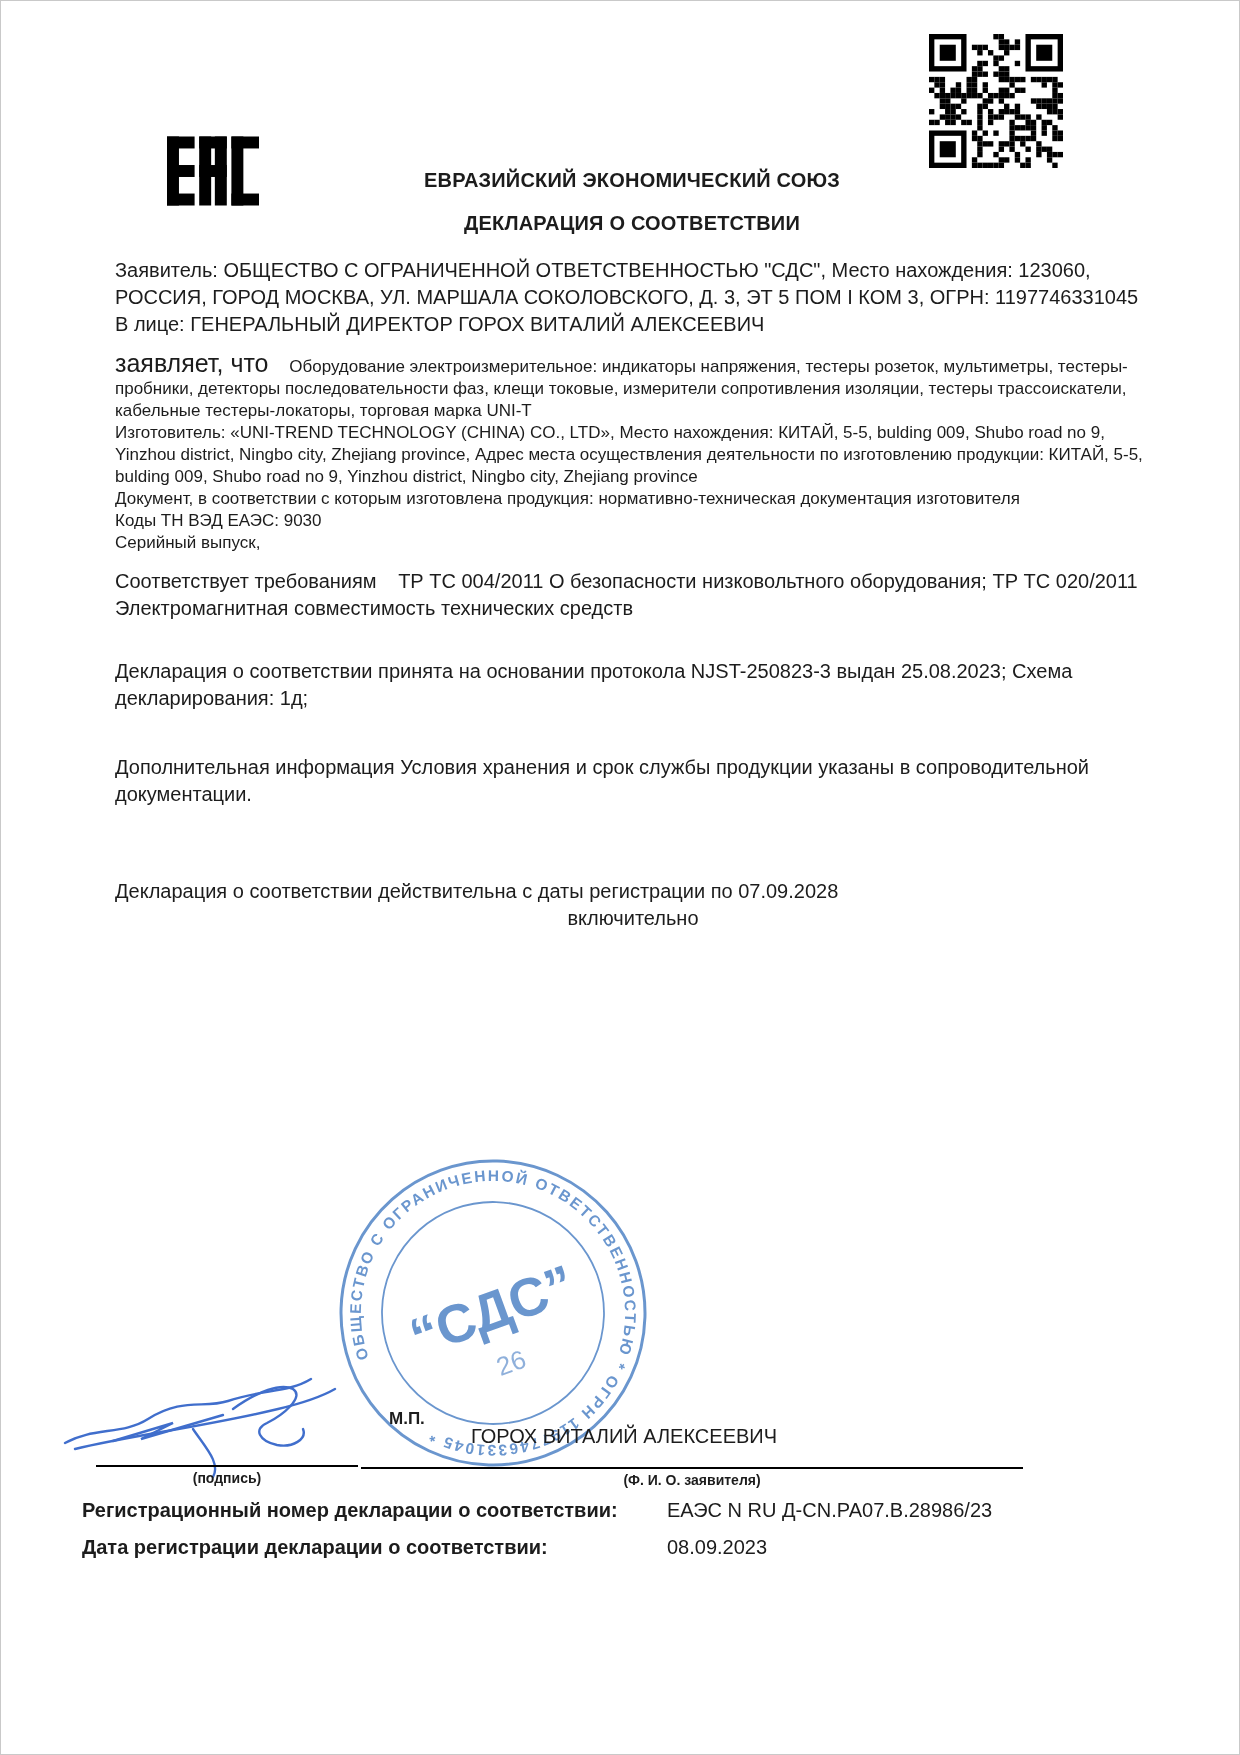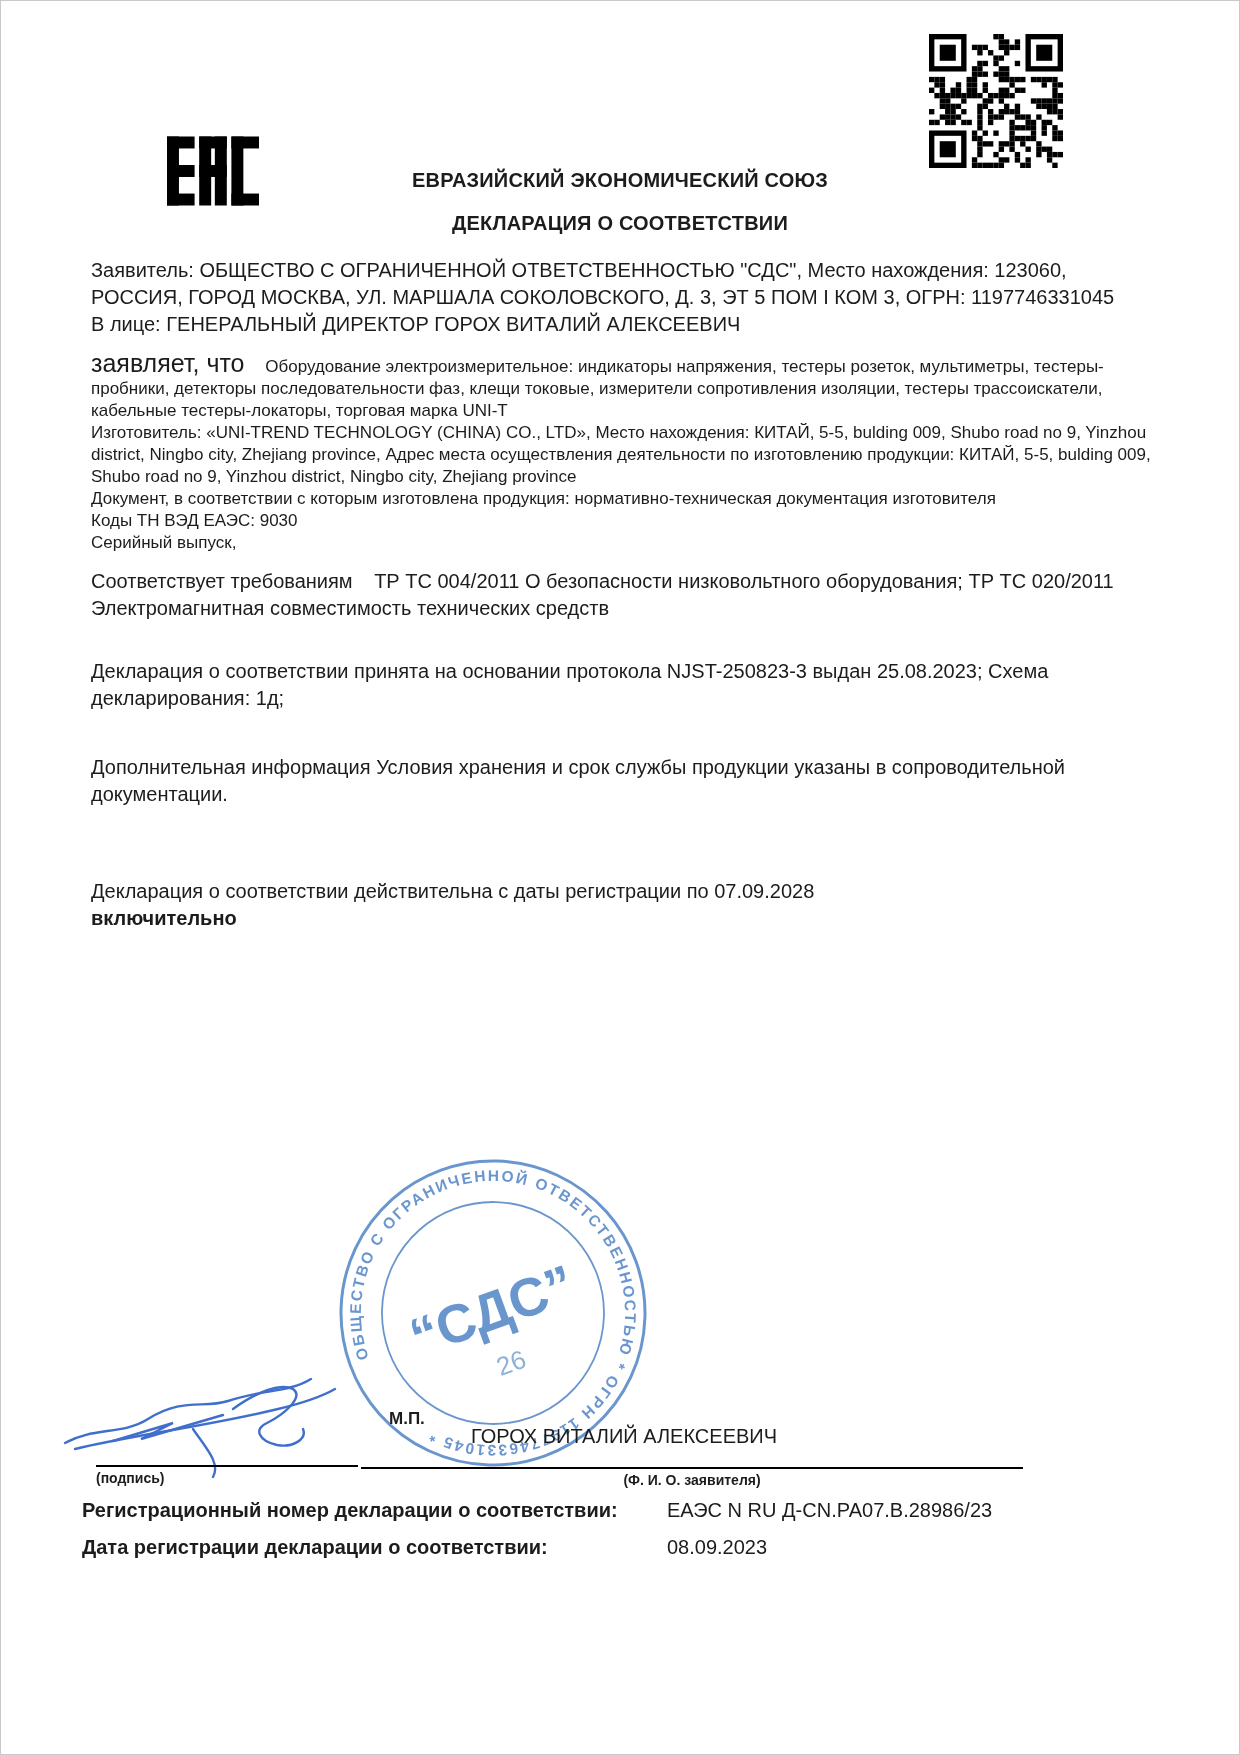--- a/index.html
+++ b/index.html
@@ -1,51 +1,51 @@
 <!DOCTYPE html>
 <html><head>
 <meta charset="utf-8">
 <style>
   html,body{margin:0;padding:0;background:#e9e9e9;}
   .page{
     width:1240px;height:1755px;position:relative;background:#fff;
     margin:0 auto;border:1px solid #c9c9c9;box-sizing:border-box;
-    font-family:"Liberation Sans", sans-serif;color:#1c1c1c;overflow:hidden;
+    font-family:"Liberation Sans", sans-serif;color:#1c1c1c;overflow:hidden;padding-left:24px;
   }
   
   .eac-logo{position:absolute;left:166px;top:134px;width:92px;height:72px;}
   .qr{position:absolute;left:928px;top:33px;width:134px;height:134px;background:#fff;}
   
   .titles{padding-top:168px;text-align:center;}
   .titles h1{font-size:20px;font-weight:bold;margin:0 0 20px 0;letter-spacing:.2px;}
   .titles h2{font-size:20px;font-weight:bold;margin:0;letter-spacing:.2px;}
   
   .body-col{padding:0 88px 0 90px;}
   .p-lg{font-size:20px;line-height:27px;margin:0;}
   .p-sm{font-size:17px;line-height:22px;margin:0;}
   .p-lg b,.p-sm b{font-weight:normal;}
   .mt-title{margin-top:22px;}
   .mt-xs{}
   .mt-s{margin-top:14px;}
   .mt-m{margin-top:36px;}
   .mt-l{margin-top:42px;}
   .mt-xl{margin-top:70px;}
   .label-gap{margin-right:16px;}
-  .block-bold{display:block;font-weight:bold;}
+  .block-bold{display:block;font-weight:normal;text-align:center;}
   
   .stamp-wrap{position:absolute;left:322px;top:1142px;width:340px;height:340px;
     transform:rotate(-20deg);opacity:.82;pointer-events:none;}
   .stamp-wrap svg text{font-family:"Liberation Sans",sans-serif;}
   
   .sig{position:absolute;left:52px;top:1330px;width:340px;height:150px;pointer-events:none;}
   
   .mp{position:absolute;left:388px;top:1408px;font-size:17px;font-weight:bold;}
   .fio-name{position:absolute;left:470px;top:1424px;font-size:20px;}
   .line-left{position:absolute;left:95px;top:1464px;width:262px;border-top:2px solid #000;}
-  .cap-sign{position:absolute;left:95px;top:1469px;width:262px;text-align:left;
+  .cap-sign{position:absolute;left:95px;top:1469px;width:262px;text-align:center;
     font-size:14px;font-weight:bold;}
   .line-right{position:absolute;left:360px;top:1466px;width:662px;border-top:2px solid #000;}
   .cap-fio{position:absolute;left:360px;top:1471px;width:662px;text-align:center;
     font-size:14px;font-weight:bold;}
   .reg-rows{position:absolute;left:81px;top:1498px;width:1062px;}
   .reg-row{display:flex;margin-bottom:14px;}
   .reg-row .lbl{font-weight:bold;font-size:20px;width:585px;flex:0 0 585px;}
   .reg-row .val{font-size:20px;}
 </style>
 </head>

